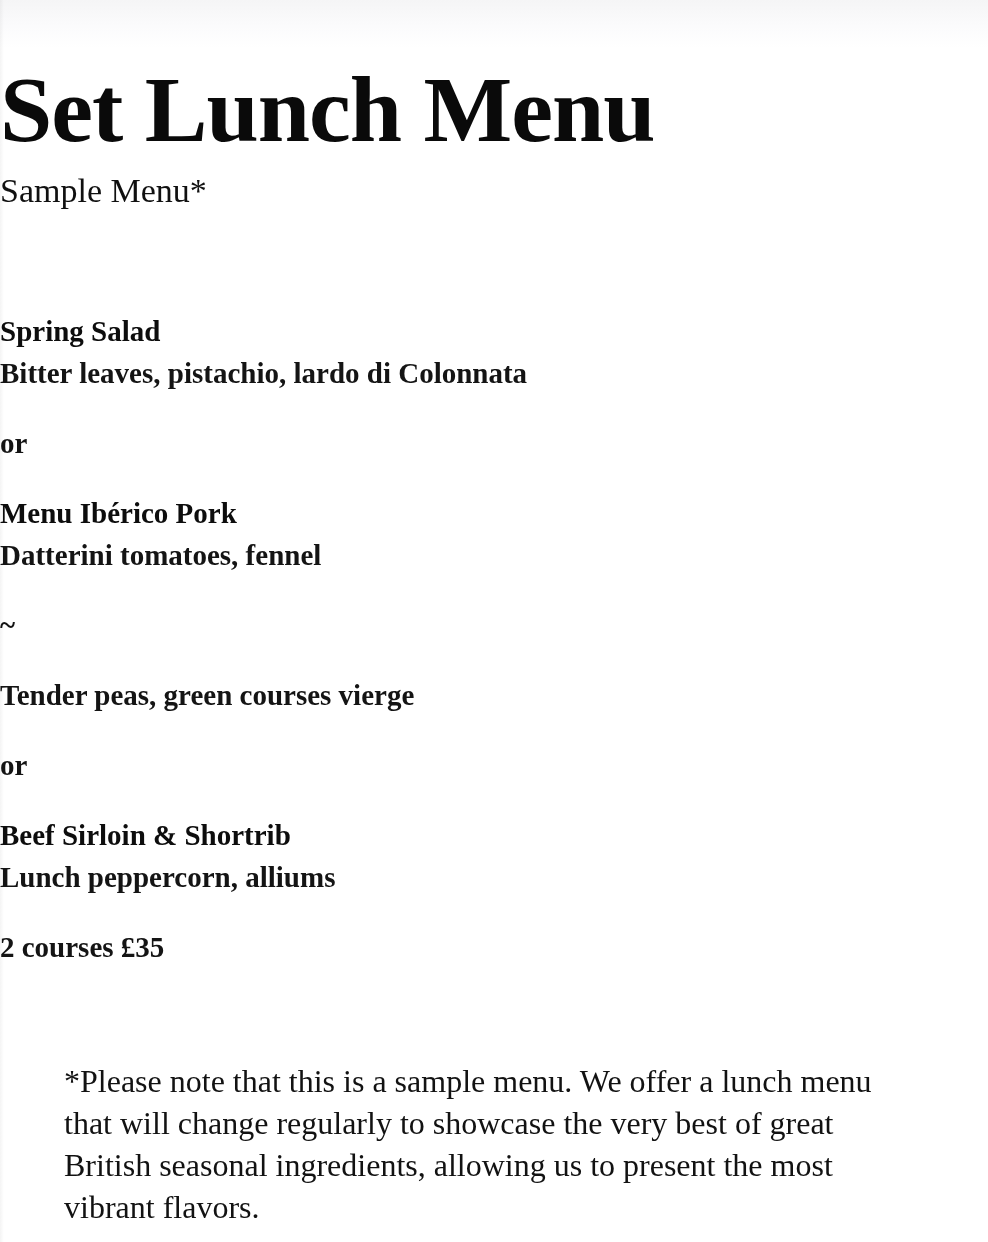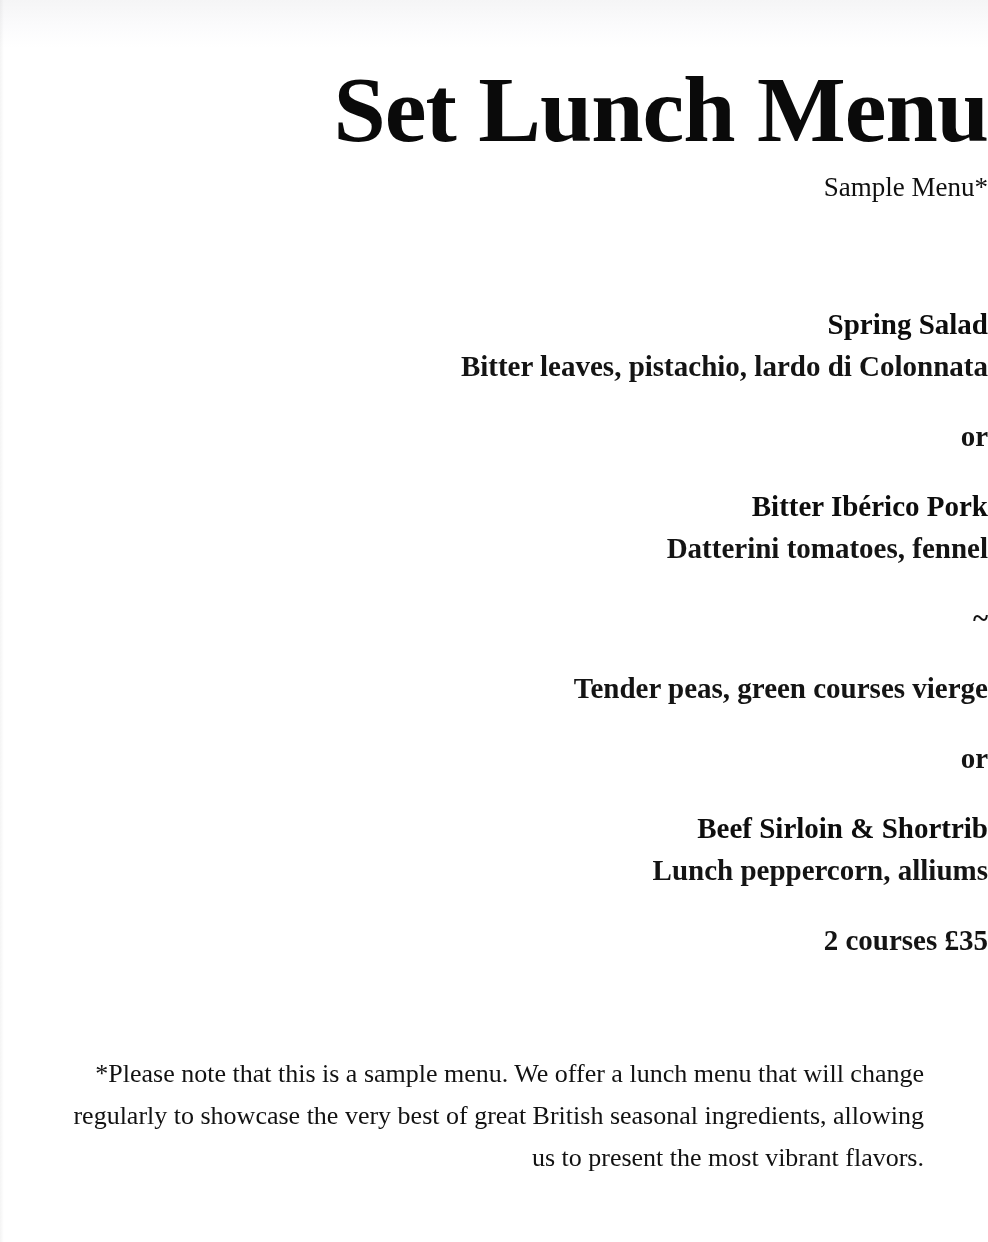--- a/index.html
+++ b/index.html
@@ -23,34 +23,34 @@
     position: absolute;
     top: 0; left: 0; bottom: 0;
     width: 4px;
     background: linear-gradient(to right, rgba(0,0,0,0.045), rgba(0,0,0,0));
     pointer-events: none;
   }
   .page {
     position: relative;
     width: 100%;
     height: 100%;
-    text-align: right;
+    text-align: left;
   }
   .title {
     padding-top: 62px;
     font-size: 94px;
     line-height: 1.0;
     font-weight: 700;
     letter-spacing: -1px;
     color: #0a0a0a;
     font-family: "Liberation Serif", "DejaVu Serif", serif;
   }
   .subtitle {
     margin-top: 16px;
-    font-size: 27px;
+    font-size: 34px;
     font-weight: 400;
     color: #101010;
   }
   .menu {
     margin-top: 100px;
     font-size: 29px;
     line-height: 42px;
   }
   .course-name {
     font-weight: 700;
@@ -67,21 +67,21 @@
   }
   .price {
     margin-top: 28px;
     font-weight: 700;
     color: #141414;
   }
   .footnote {
     margin: 92px auto 0;
     max-width: 900px;
     padding: 0 20px;
-    font-size: 26px;
+    font-size: 32px;
     line-height: 42px;
     color: #121212;
   }
 </style>
 </head>
 <body>
 
 <div class="top-shade"></div>
 <div class="left-shade"></div>
 
@@ -93,21 +93,21 @@
   <div class="menu">
 
     <div class="course">
       <div class="course-name">Spring Salad</div>
       <div class="course-desc">Bitter leaves, pistachio, lardo di Colonnata</div>
     </div>
 
     <div class="separator">or</div>
 
     <div class="course">
-      <div class="course-name">Bitter Ibérico Pork</div>
+      <div class="course-name">Menu Ibérico Pork</div>
       <div class="course-desc">Datterini tomatoes, fennel</div>
     </div>
 
     <div class="separator">~</div>
 
     <div class="course">
       <div class="course-desc">Tender peas, green courses vierge</div>
     </div>
 
     <div class="separator">or</div>

